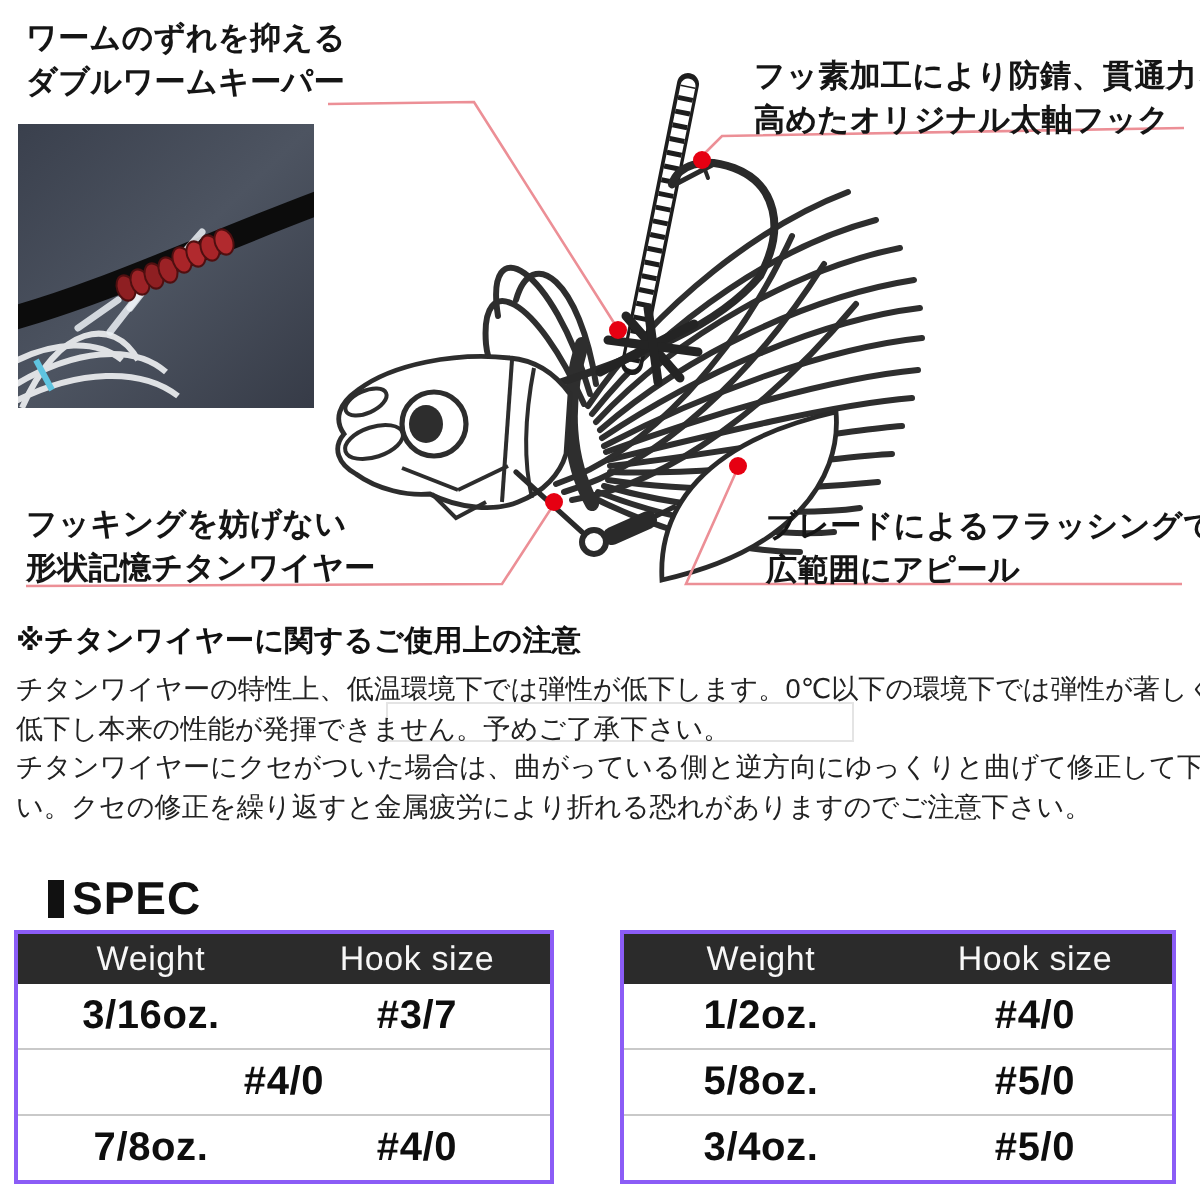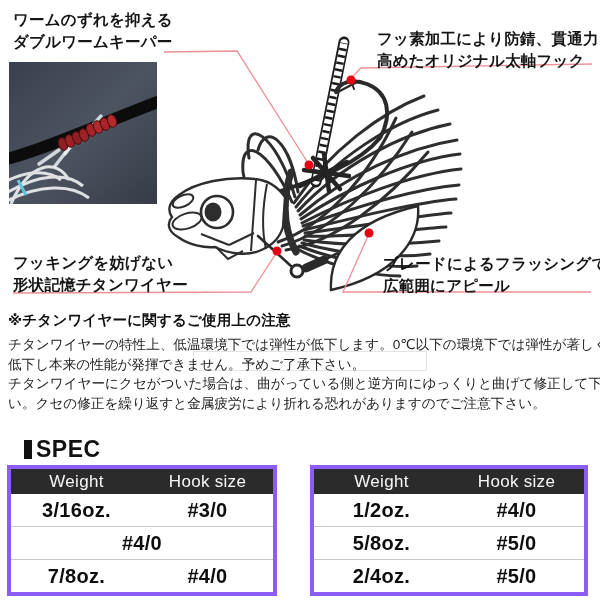--- a/index.html
+++ b/index.html
@@ -27,21 +27,21 @@
   }
   .notice-body{position:absolute;left:8px;top:335px;width:588px;}
   .notice-line{font-size:13.6px;line-height:19.6px;color:#222;white-space:nowrap;letter-spacing:0px;}
   .ghost-box{
     position:absolute;left:193px;top:351px;width:232px;height:18px;
     border:1px solid #e4e4e4;pointer-events:none;
   }
   .spec-header{position:absolute;left:24px;top:437px;height:24px;display:flex;align-items:center;}
   .spec-marker{width:8px;height:19px;background:#111;margin-right:4px;}
   .spec-title{font-size:23px;font-weight:800;color:#111;letter-spacing:0.5px;}
-  .spec-table{position:absolute;top:465px;border:4px solid #8b5cf6;background:#fff;box-sizing:border-box;}
+  .spec-table{position:absolute;top:465px;border:2px solid #8b5cf6;background:#fff;box-sizing:border-box;}
   .spec-table.left{left:7px;width:270px;}
   .spec-table.right{left:310px;width:278px;}
   .thead{height:25px;background:#2b2b2b;display:flex;}
   .thead .cell{
     flex:1;display:flex;align-items:center;justify-content:center;
     color:#f7f7f7;font-size:17px;font-weight:500;letter-spacing:0.3px;
   }
   .trow{height:32px;display:flex;border-top:1px solid #c9c9c9;}
   .thead + .trow{border-top:none;}
   .trow .cell{
@@ -204,21 +204,21 @@
     <div class="spec-title">SPEC</div>
   </div>
 
   <div class="spec-table left">
     <div class="thead">
       <div class="cell">Weight</div>
       <div class="cell">Hook size</div>
     </div>
     <div class="trow">
       <div class="cell">3/16oz.</div>
-      <div class="cell">#3/0</div>
+      <div class="cell">#3/7</div>
     </div>
     <div class="trow">
       <div class="cell">#4/0</div>
     </div>
     <div class="trow">
       <div class="cell">7/8oz.</div>
       <div class="cell">#4/0</div>
     </div>
   </div>
 
@@ -229,18 +229,18 @@
     </div>
     <div class="trow">
       <div class="cell">1/2oz.</div>
       <div class="cell">#4/0</div>
     </div>
     <div class="trow">
       <div class="cell">5/8oz.</div>
       <div class="cell">#5/0</div>
     </div>
     <div class="trow">
-      <div class="cell">2/4oz.</div>
+      <div class="cell">3/4oz.</div>
       <div class="cell">#5/0</div>
     </div>
   </div>
 
 </div>
 
 </body></html>

